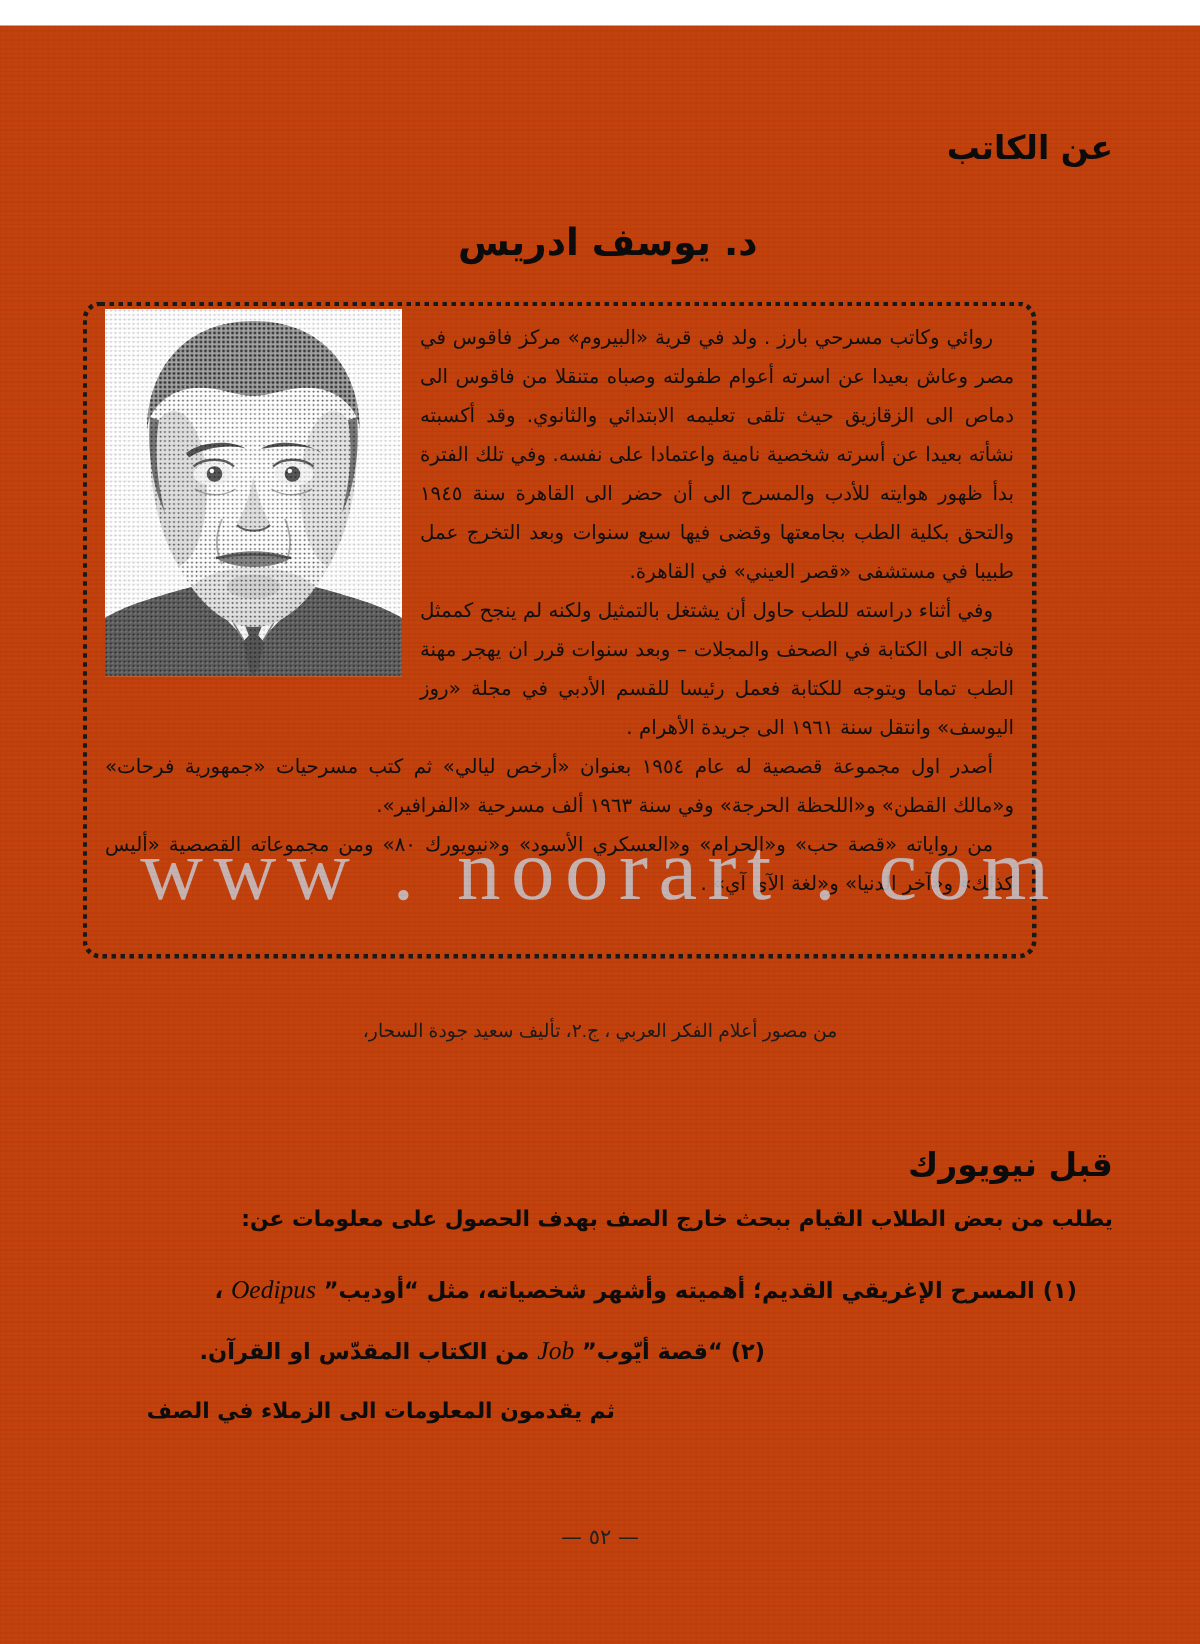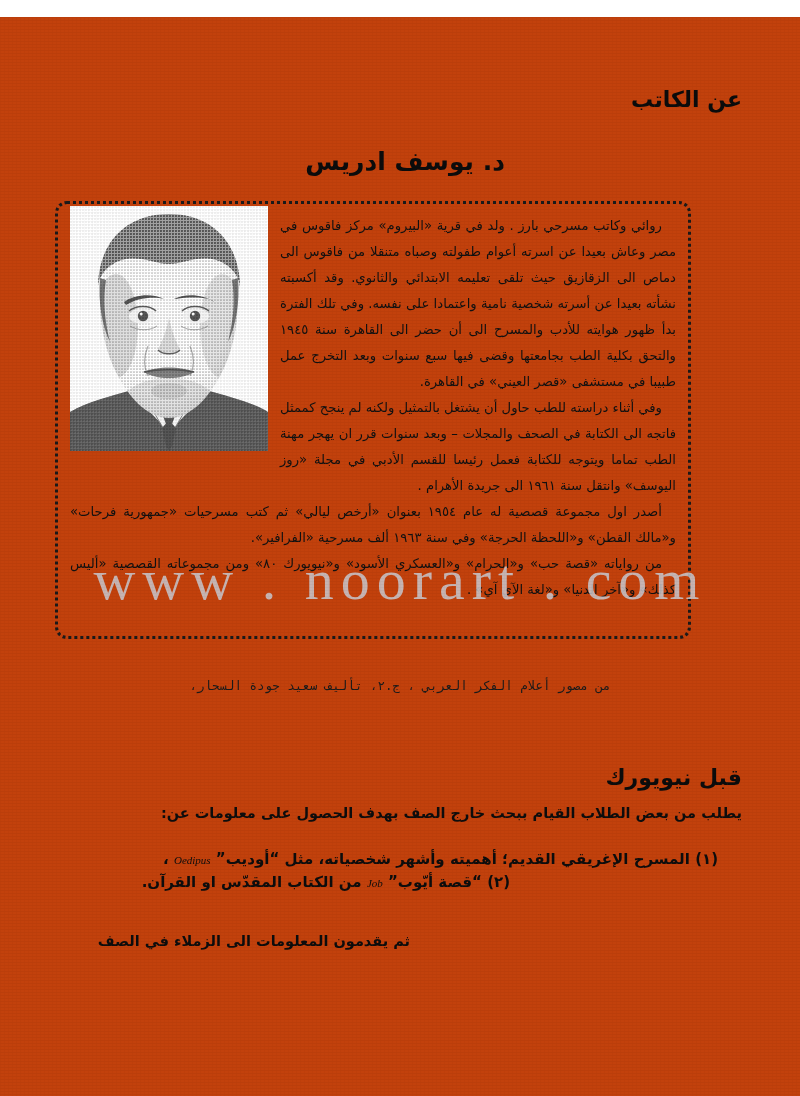--- a/index.html
+++ b/index.html
@@ -136,21 +136,21 @@
   }
 
   
   .citation {
     position: absolute;
     right: 150px;
     top: 660px;
     width: 500px;
     direction: rtl;
     text-align: center;
-    font-family: Liberation Mono, monospace;
+    font-family: Liberation Sans, sans-serif;
     font-size: 12.5px;
     line-height: 20px;
     color: #1b1b1b;
   }
 
   
   .intro-line {
     position: absolute;
     right: 58px;
     top: 788px;
@@ -161,35 +161,35 @@
     letter-spacing: .2px;
   }
   .q-item {
     position: absolute;
     direction: rtl;
     font-size: 15px;
     font-weight: bold;
     color: #0d0d0d;
   }
   #question-1 { right: 82px; top: 833px; }
-  #question-2 { right: 290px; top: 856px; }
+  #question-2 { right: 290px; top: 874px; }
   #closing-line {
     position: absolute;
     right: 390px;
     top: 916px;
     direction: rtl;
     font-size: 14.5px;
     font-weight: bold;
     color: #0d0d0d;
   }
   .latin-term {
     font-family: "Liberation Serif", serif;
     font-style: italic;
     font-weight: normal;
-    font-size: 11px;
+    font-size: 17px;
     direction: ltr;
     display: inline-block;
   }
 
   
   .page-number {
     position: absolute;
     left: 0;
     right: 0;
     top: 1000px;
@@ -355,15 +355,16 @@
 
   <div class="q-item" id="question-2">
     <span>(٢)</span>
     <span>“قصة أيّوب”</span>
     <span class="latin-term">Job</span>
     <span>من الكتاب المقدّس او القرآن.</span>
   </div>
 
   <div id="closing-line">ثم يقدمون المعلومات الى الزملاء في الصف</div>
 
+  <div class="page-number">— ٥٢ —</div>
 
   <div class="scan-noise"></div>
 </div>
 
 </body></html>

